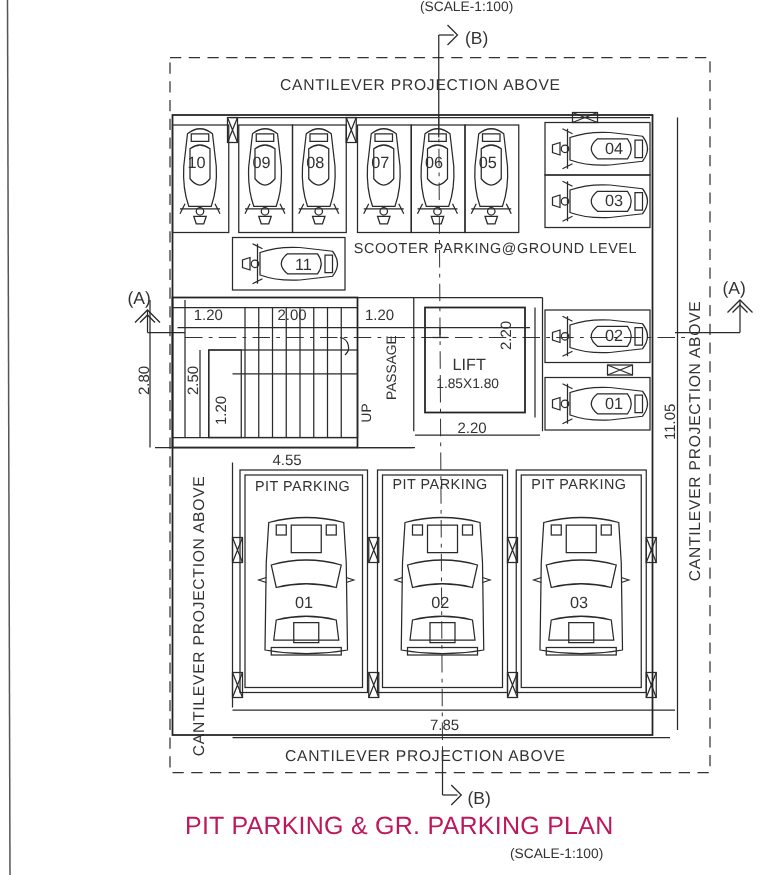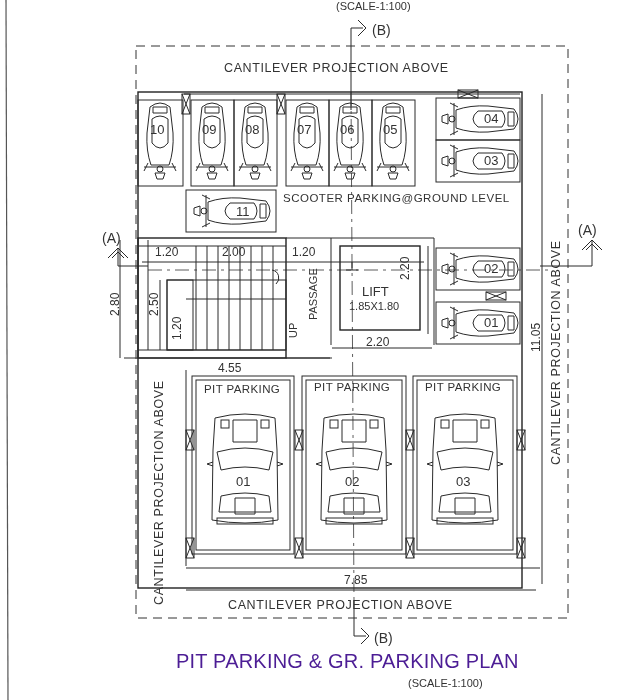--- a/index.html
+++ b/index.html
@@ -3,21 +3,21 @@
 <meta charset="utf-8">
 <style>
   html,body{margin:0;padding:0;background:#ffffff;}
   body{width:626px;height:700px;position:relative;overflow:hidden;font-family:"Liberation Sans",sans-serif;color:#222;}
   svg{position:absolute;left:0;top:0;}
   .t{font-family:"Liberation Sans",sans-serif;fill:#333;}
   .ln{stroke:#2a2a2a;fill:none;stroke-width:1;}
   .thk{stroke:#222;fill:none;stroke-width:1.4;}
   .dash{stroke:#333;fill:none;stroke-width:1;stroke-dasharray:9 6;}
   .cl{stroke:#333;fill:none;stroke-width:0.8;stroke-dasharray:14 5 3 5;}
-  .title{position:absolute;left:148px;top:650px;font-size:20px;color:#4c1d95;letter-spacing:0.2px;margin-left:28px;}
+  .title{position:absolute;left:148px;top:650px;font-size:20px;color:#be185d;letter-spacing:0.2px;}
   .scale-bottom{position:absolute;left:408px;top:677px;font-size:11px;color:#333;}
   .scale-top{position:absolute;left:336px;top:0px;font-size:11px;color:#333;}
 </style>
 </head>
 <body>
 
 <div class="scale-top">(SCALE-1:100)</div>
 
 <svg width="626" height="700" viewBox="0 0 626 700">
   <defs>

